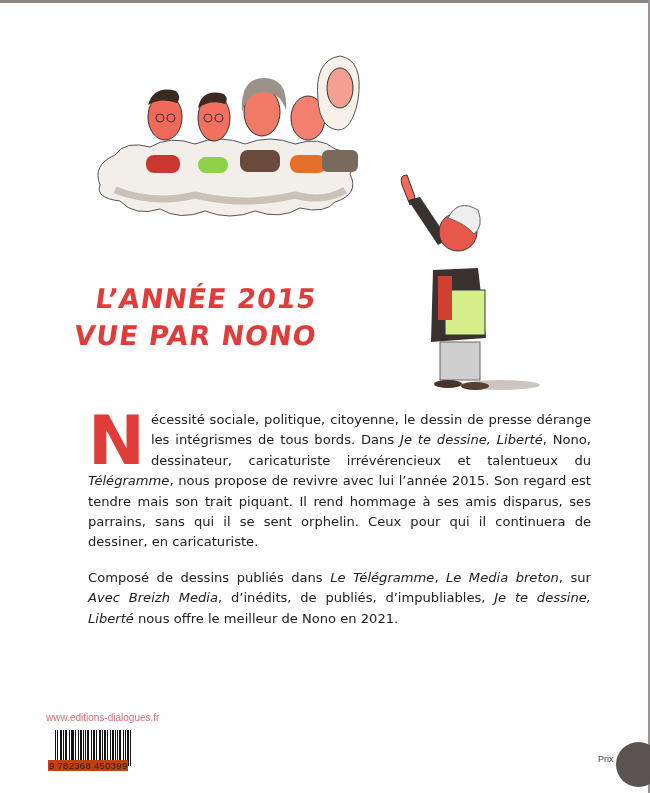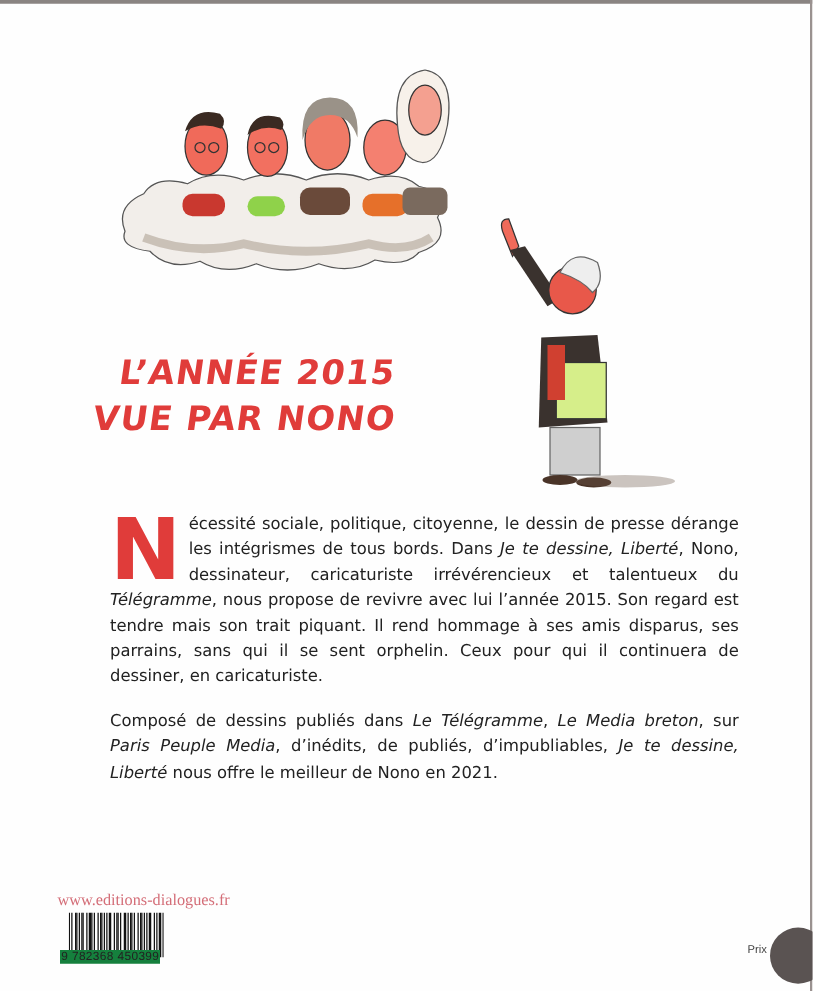--- a/index.html
+++ b/index.html
@@ -5,23 +5,23 @@
   html, body { margin:0; padding:0; }
   body { width:650px; height:793px; background:#fefefe; position:relative; overflow:hidden; font-family:"Liberation Sans", sans-serif; }
   .topedge { position:absolute; left:0; top:0; width:650px; height:3px; background:#8a8482; }
   .rightedge { position:absolute; right:0; top:0; width:2px; height:793px; background:#9a9290; }
   .illus { position:absolute; left:0; top:0; width:650px; height:400px; }
   .title { position:absolute; left:93px; top:280px; color:#e03c3a; font-family:"DejaVu Sans", sans-serif; font-weight:bold; font-size:27px; letter-spacing:1px; line-height:37px; transform:skewX(-8deg); }
   .title .l2 { margin-left:-16px; }
   .body { position:absolute; left:88px; top:410px; width:503px; font-family:"DejaVu Sans", sans-serif; font-size:13.1px; line-height:20.4px; color:#222; text-align:justify; }
   .body p { margin:0 0 15px 0; }
   .dropcap { float:left; color:#e03c3a; font-weight:bold; font-size:68px; line-height:56px; height:56px; margin:3px 6px 0 0; font-family:"DejaVu Sans", sans-serif; }
-  .web { position:absolute; left:46px; top:712px; font-size:13px; color:#d46e78; font-family:Liberation Serif, serif; }
+  .web { position:absolute; left:46px; top:712px; font-size:10px; color:#d46e78; font-family:Liberation Sans, sans-serif; }
   .barcode { position:absolute; left:55px; top:730px; width:76px; height:36px; }
-  .isbn { position:absolute; left:48px; top:760px; font-size:9.5px; color:#222; letter-spacing:0.3px; font-family:"Liberation Sans", sans-serif; background:#15803d; padding:0 1px; }
+  .isbn { position:absolute; left:48px; top:760px; font-size:9.5px; color:#222; letter-spacing:0.3px; font-family:"Liberation Sans", sans-serif; background:#c2410c; padding:0 1px; }
   .prix { position:absolute; left:598px; top:754px; font-size:9px; color:#444; }
   .price-dot { position:absolute; left:616px; top:742px; width:45px; height:45px; border-radius:50%; background:#5a5352; }
 </style>
 </head>
 <body>
 
 <div class="topedge"></div>
 <div class="rightedge"></div>
 
 <svg class="illus" viewBox="0 0 650 400">
@@ -80,21 +80,21 @@
 
 <div class="title">
   <div>L’ANNÉE 2015</div>
   <div class="l2">VUE PAR NONO</div>
 </div>
 
 <div class="body">
   <p>
     <span class="dropcap">N</span><span>écessité sociale, politique, citoyenne, le dessin de presse dérange les intégrismes de tous bords. Dans </span><i>Je te dessine, Liberté</i><span>, Nono, dessina­teur, caricaturiste irrévérencieux et talentueux du </span><i>Télégramme</i><span>, nous propose de revivre avec lui l’année 2015. Son regard est tendre mais son trait piquant. Il rend hommage à ses amis disparus, ses parrains, sans qui il se sent orphelin. Ceux pour qui il continuera de dessiner, en caricaturiste.</span>
   </p>
-  <p><span>Composé de dessins publiés dans </span><i>Le Télégramme</i><span>, </span><i>Le Media breton</i><span>, sur </span><i>Paris Peuple Media</i><span>, d’inédits, de publiés, d’impubliables, </span><i>Je te dessine, Liberté</i><span> nous offre le meilleur de Nono en 2021.</span></p>
+  <p><span>Composé de dessins publiés dans </span><i>Le Télégramme</i><span>, </span><i>Le Media breton</i><span>, sur </span><i>Avec Breizh Media</i><span>, d’inédits, de publiés, d’impubliables, </span><i>Je te dessine, Liberté</i><span> nous offre le meilleur de Nono en 2021.</span></p>
 </div>
 
 <div class="web">www.editions-dialogues.fr</div>
 
 <svg class="barcode" viewBox="0 0 76 36" preserveAspectRatio="none">
   <g fill="#111" id="bars">
       <rect x="0" y="0" width="1" height="36"></rect>
       <rect x="2" y="0" width="1" height="36"></rect>
       <rect x="5" y="0" width="1" height="36"></rect>
       <rect x="6" y="0" width="1" height="36"></rect>

